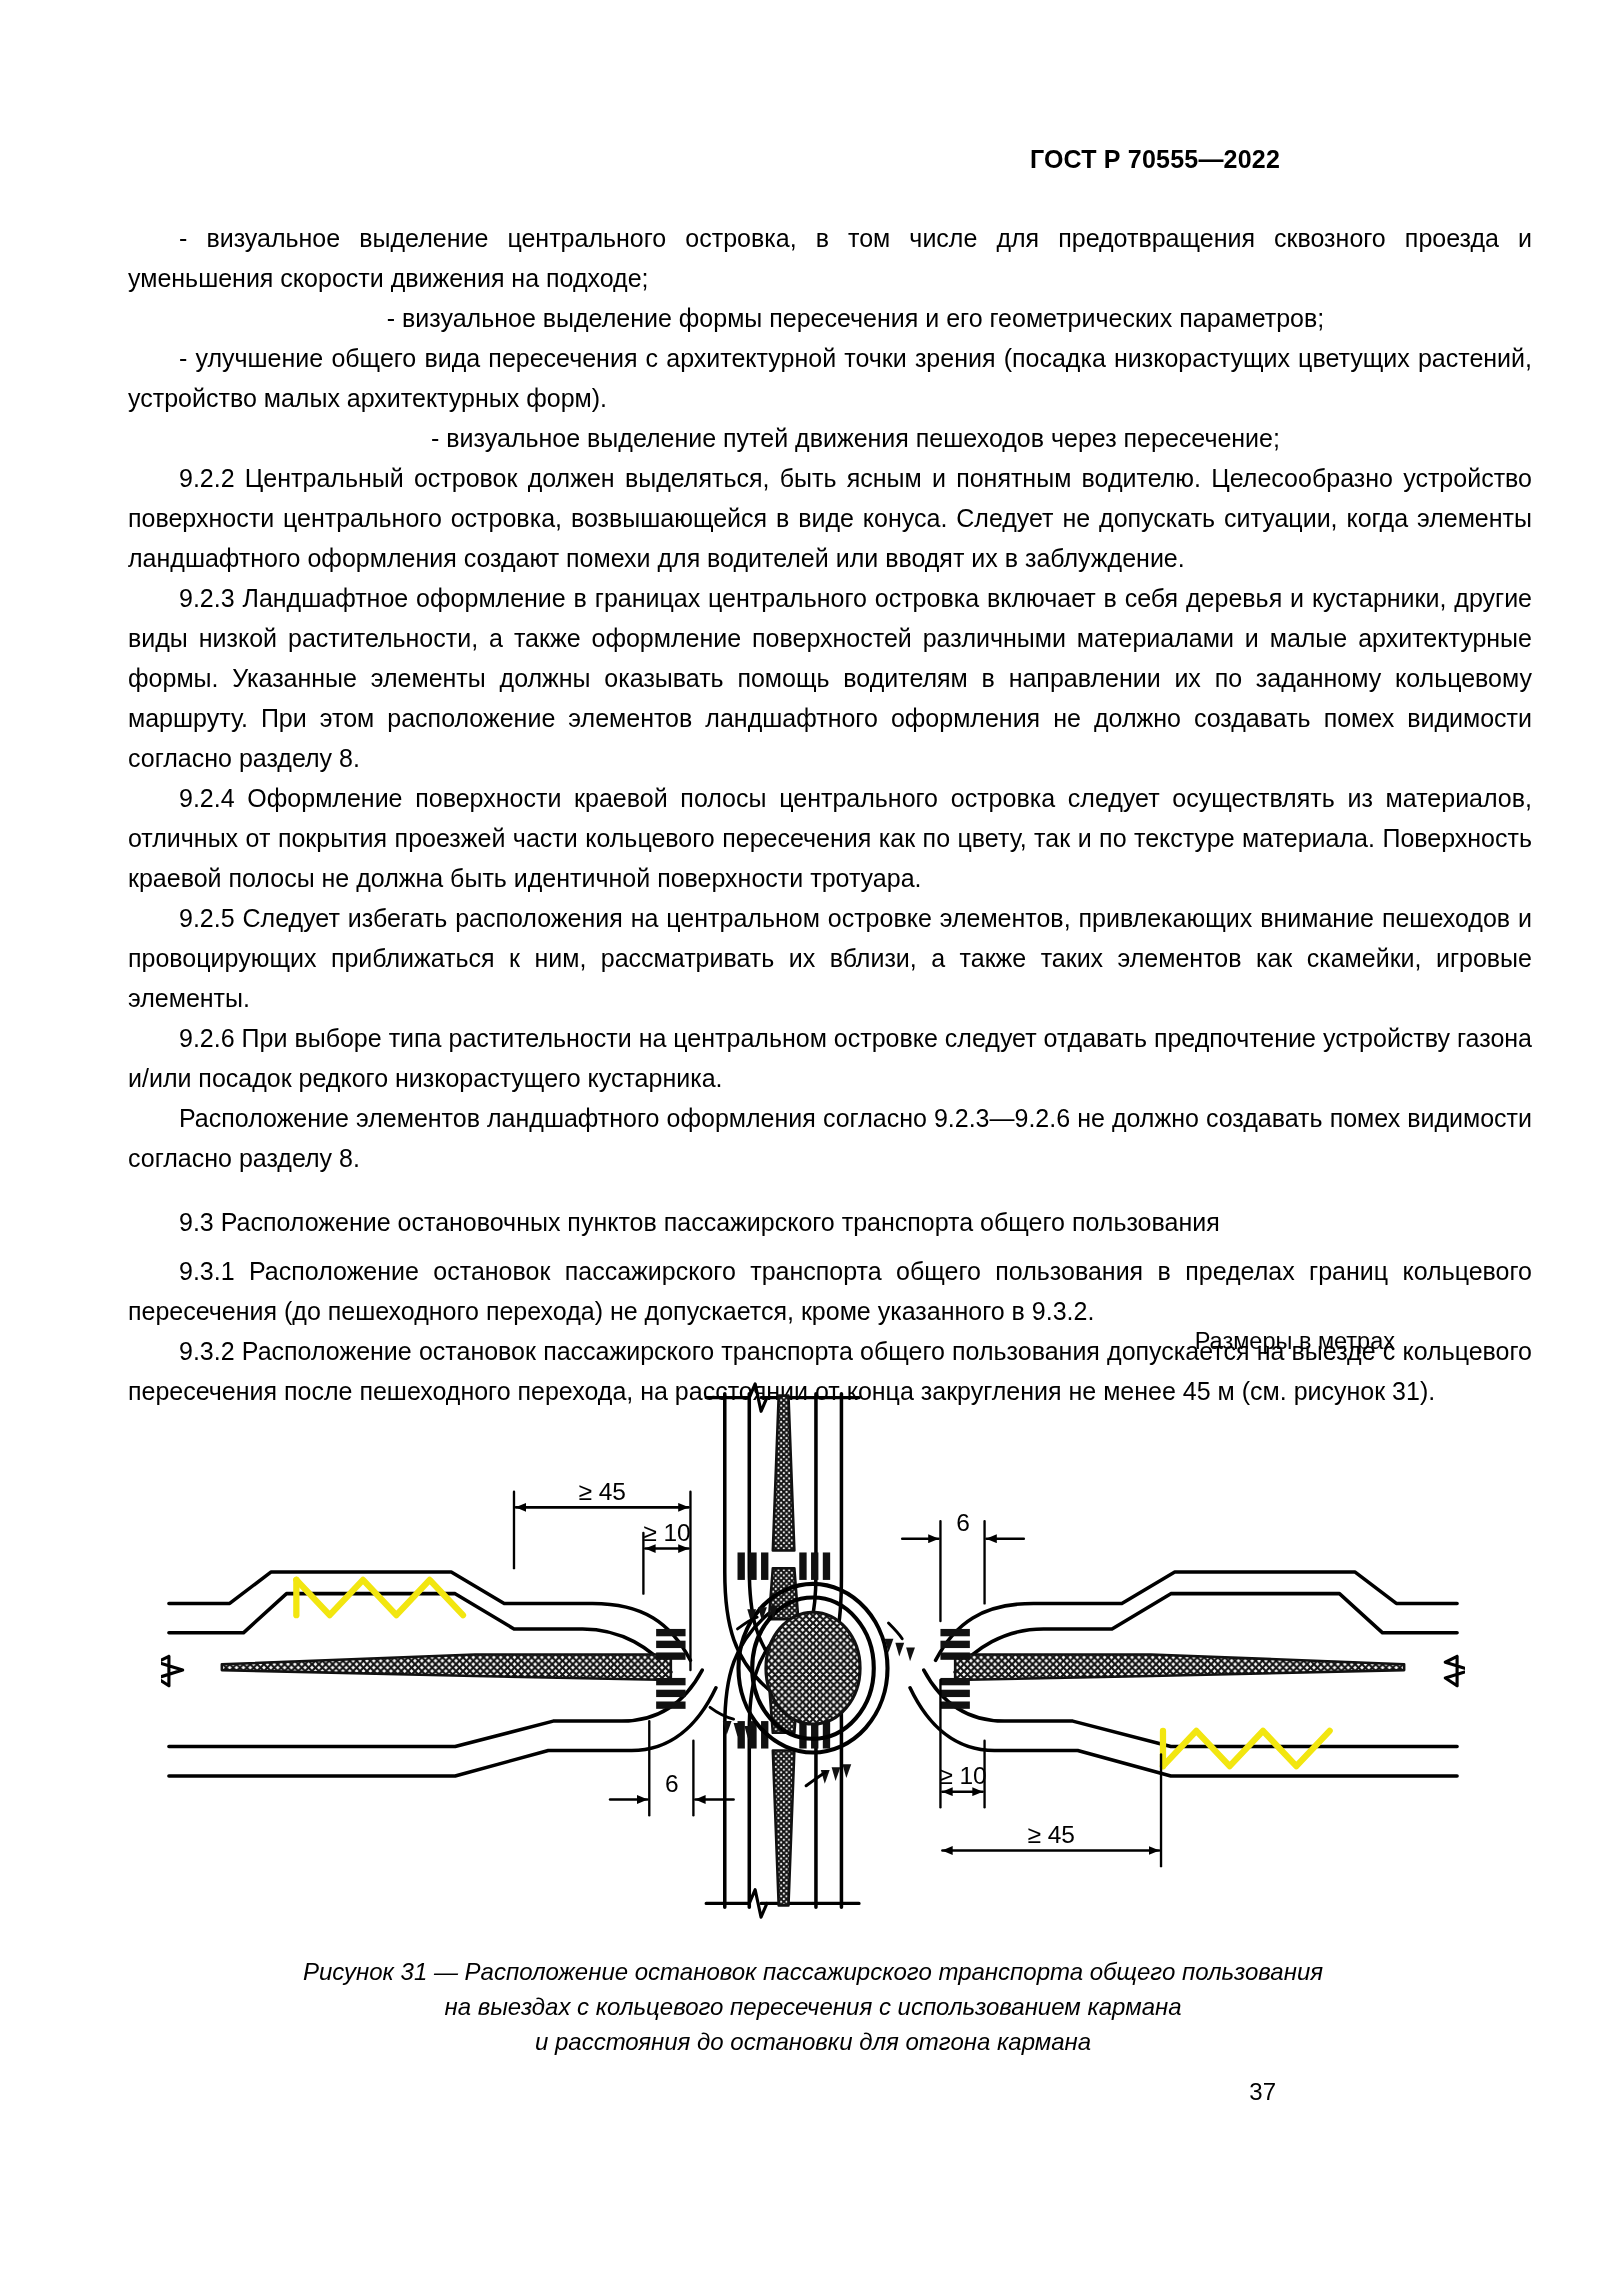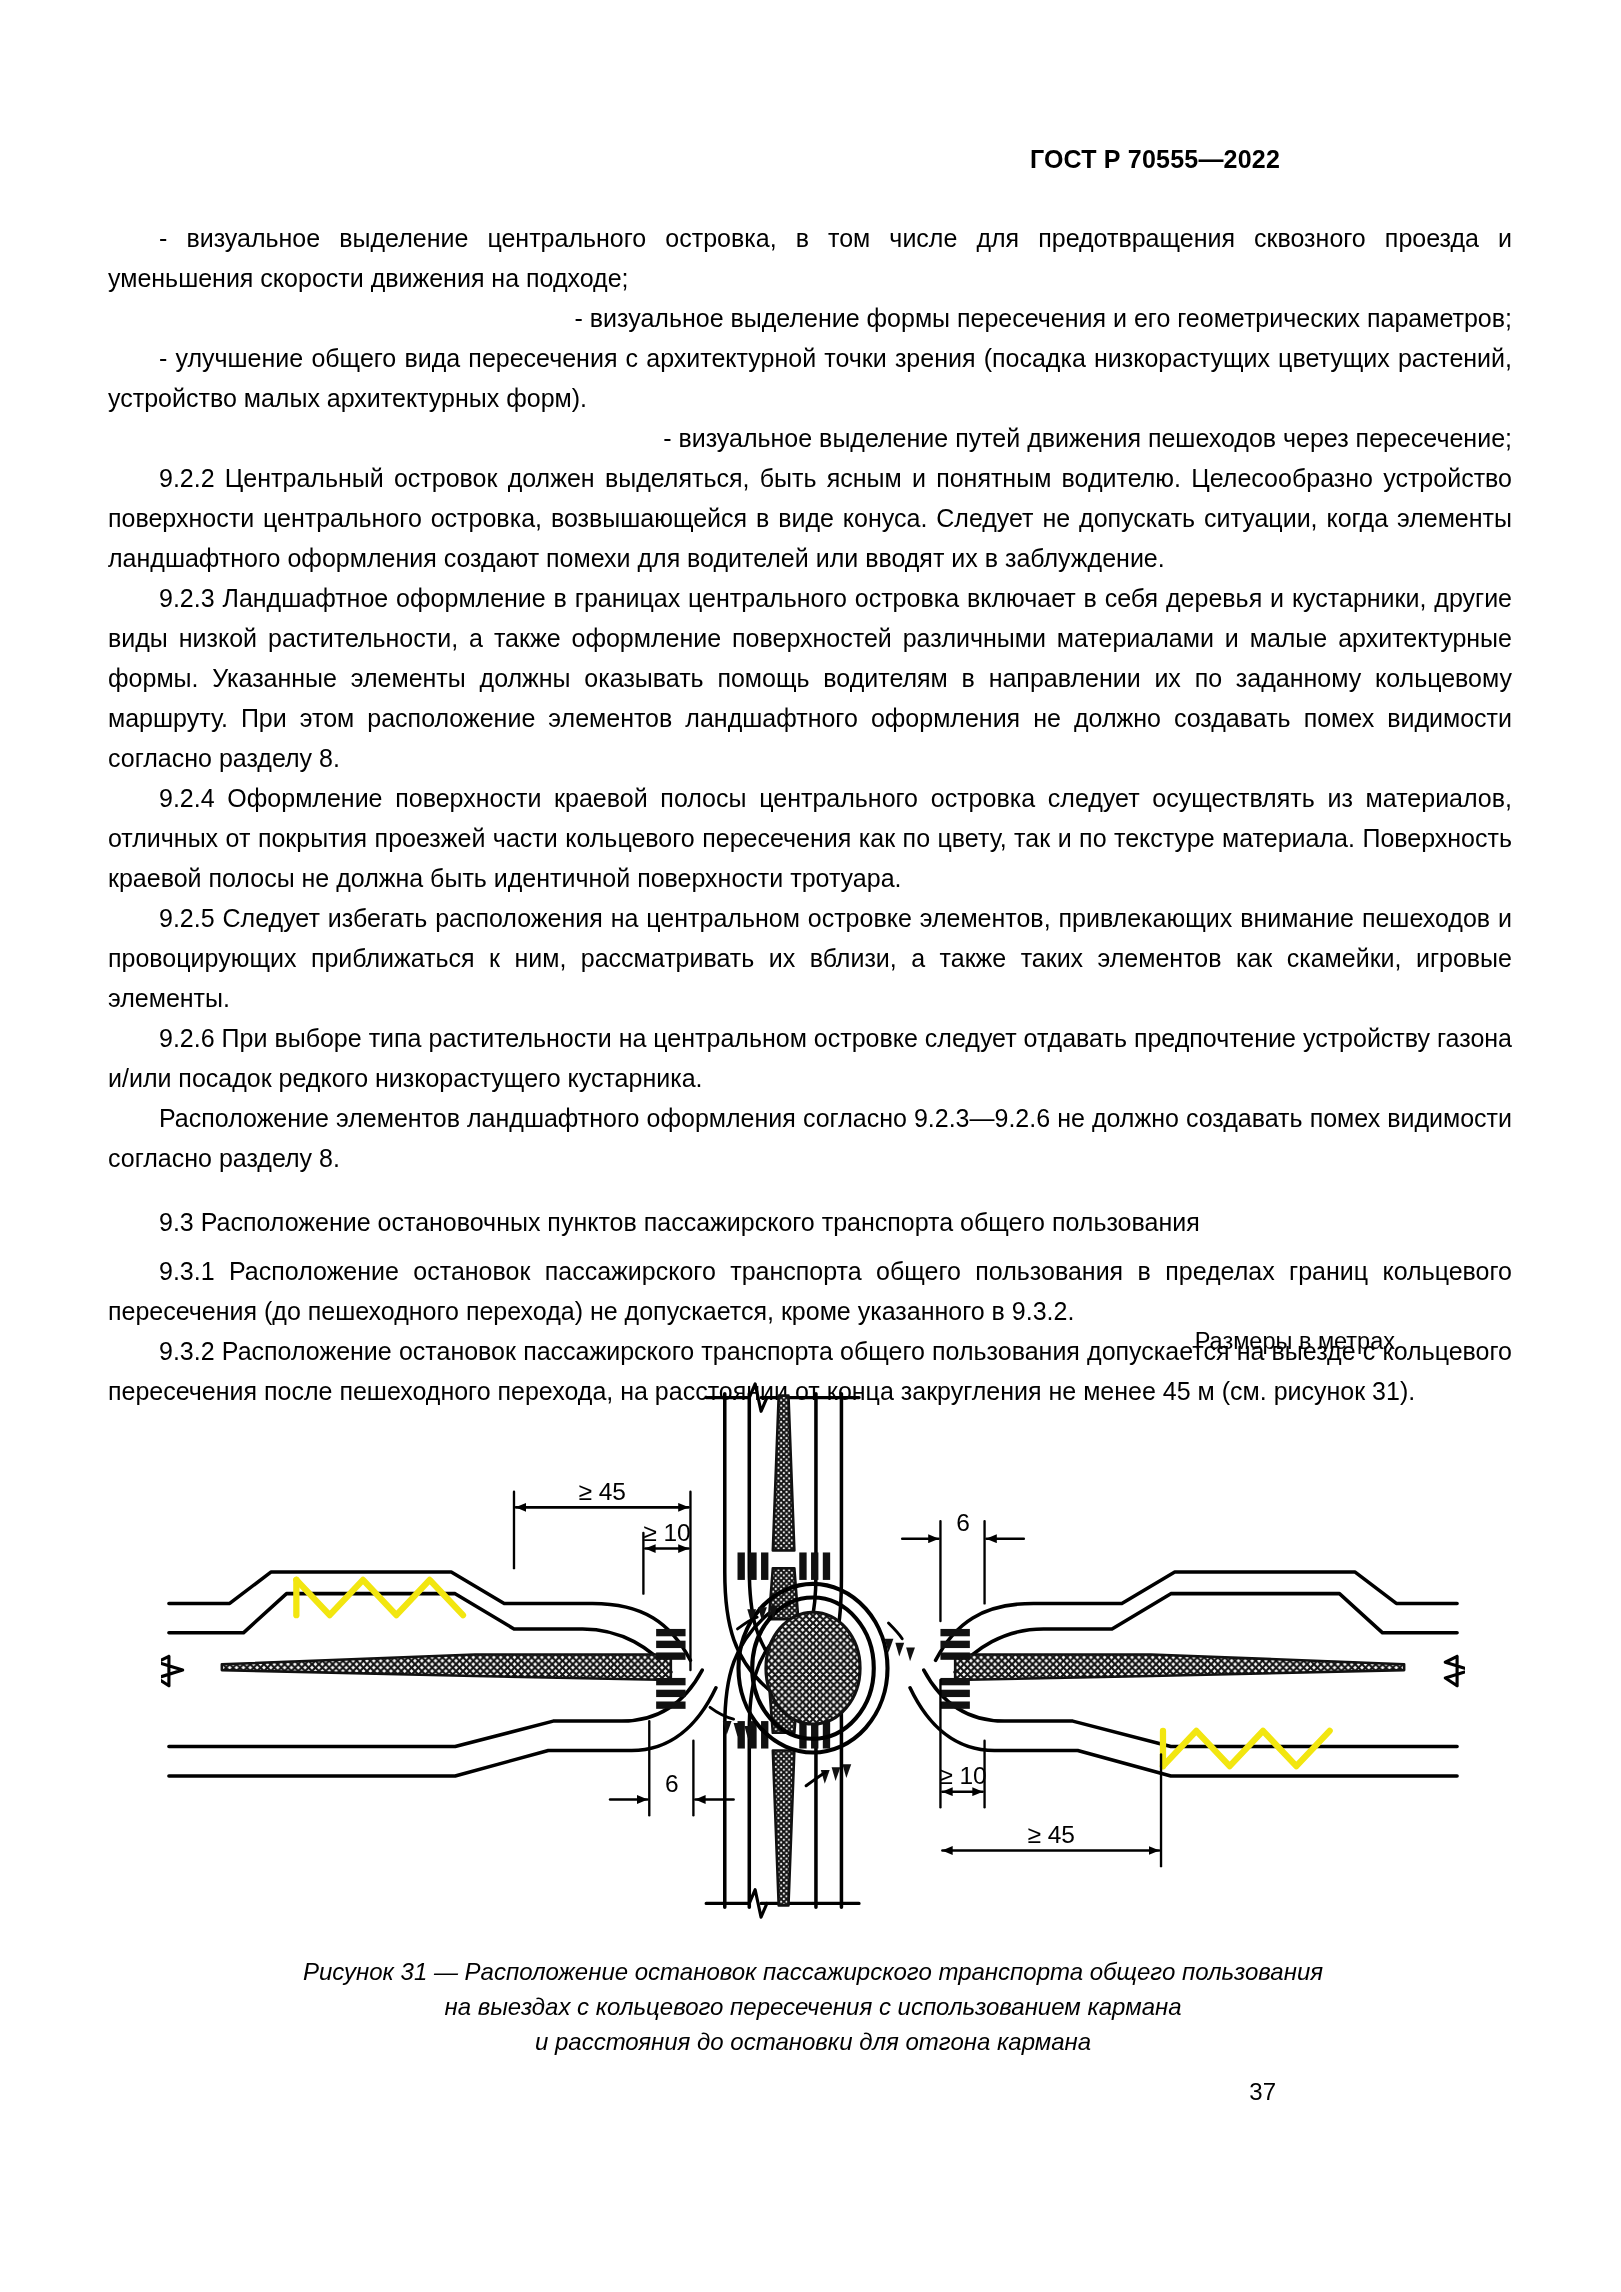--- a/index.html
+++ b/index.html
@@ -31,36 +31,36 @@
     right: 106px;
     font-size: 25px;
     font-weight: bold;
     letter-spacing: 0.2px;
     white-space: nowrap;
   }
 
   
   .content {
     position: absolute;
-    left: 108px;
+    left: 128px;
     top: 218px;
     width: 1404px;
   }
 
   p.body {
     margin: 0;
     font-size: 25px;
     line-height: 40px;
     text-align: justify;
     text-justify: inter-word;
     -webkit-hyphens: none;
     hyphens: none;
   }
   p.body.indent { text-indent: 51px; }
-  p.body.nojust { text-align: right; }
+  p.body.nojust { text-align: center; }
 
   h3.section-head {
     margin: 0;
     padding-top: 23.5px;
     font-size: 25px;
     line-height: 40px;
     font-weight: normal;
     text-indent: 51px;
     text-align: left;
   }

